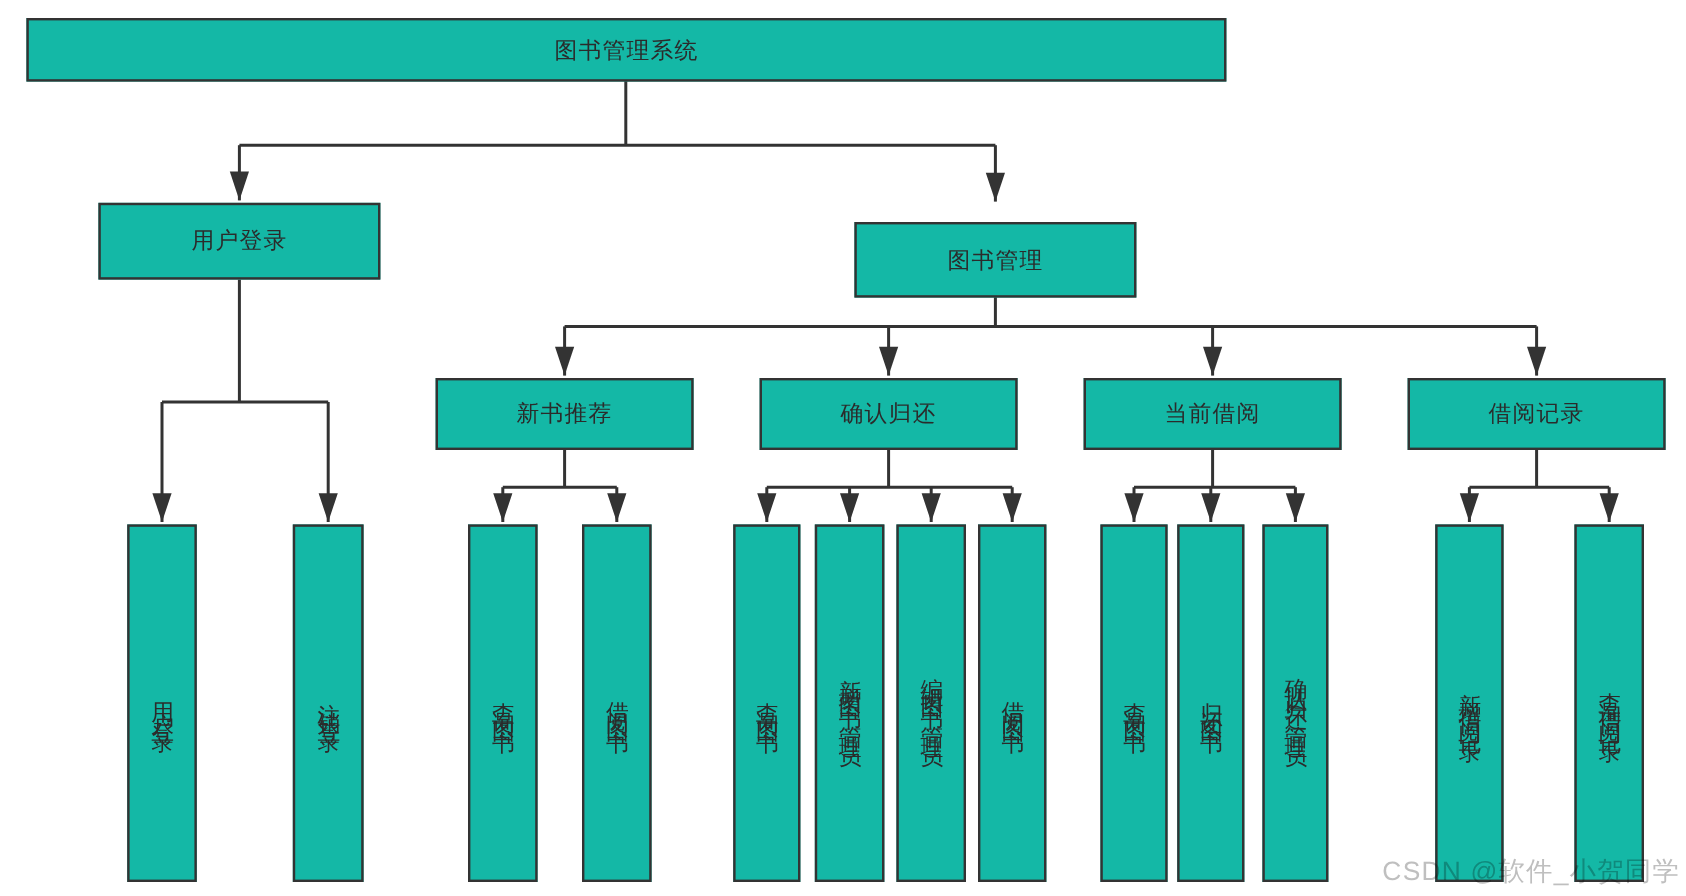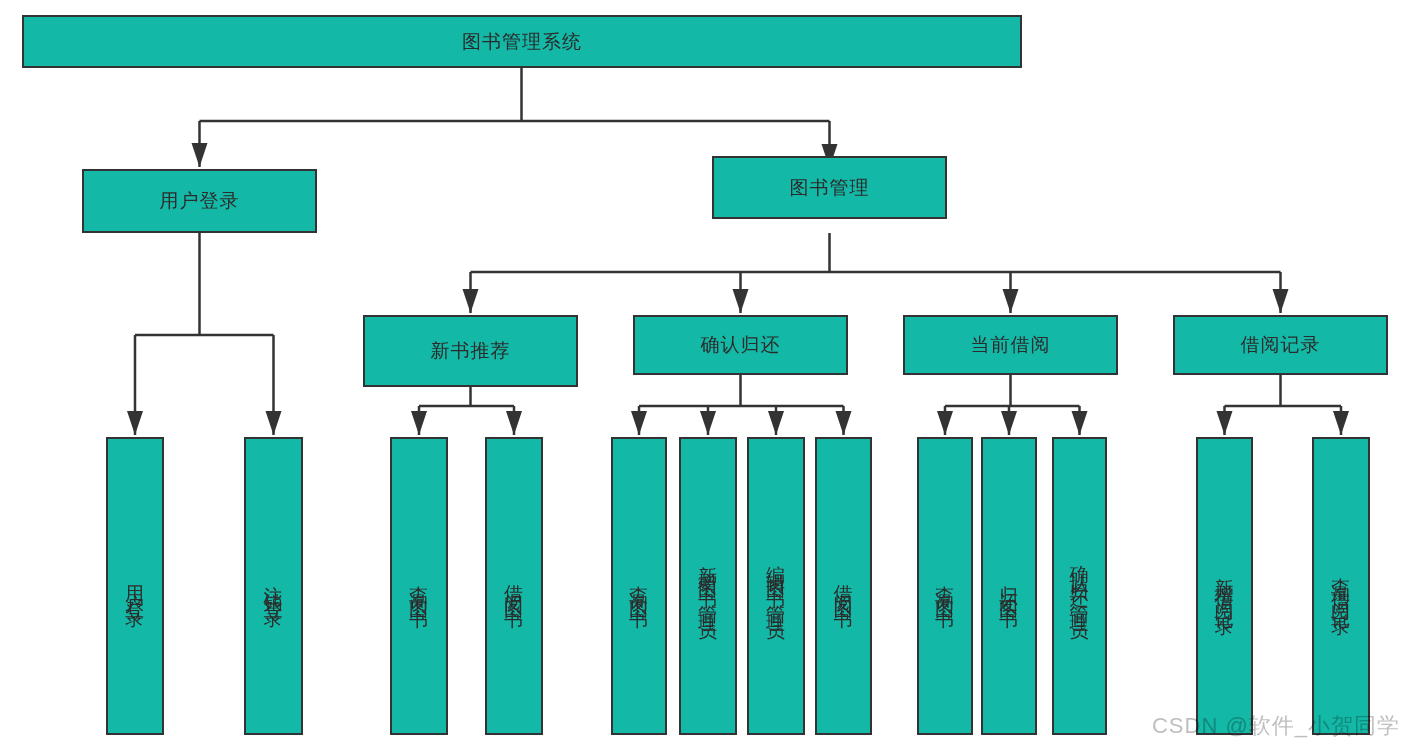--- a/index.html
+++ b/index.html
@@ -100,23 +100,23 @@
 
     <path class="wire" d="M1280.5 375 L1280.5 406"></path>
     <path class="wire" d="M1224.5 406 L1341 406"></path>
     <path class="wire" d="M1224.5 406 L1224.5 435" marker-end="url(#arrow)"></path>
     <path class="wire" d="M1341 406 L1341 435" marker-end="url(#arrow)"></path>
   </svg>
 
   <div class="node" style="left:22px; top:15px; width:1000px; height:53px;">图书管理系统</div>
 
   <div class="node" style="left:82px; top:169px; width:235px; height:64px;">用户登录</div>
-  <div class="node" style="left:712px; top:156px; width:235px; height:63px;">图书管理</div>
+  <div class="node" style="left:712px; top:185px; width:235px; height:63px;">图书管理</div>
 
-  <div class="node" style="left:363px; top:315px; width:215px; height:72px;">新书推荐</div>
+  <div class="node" style="left:363px; top:315px; width:215px; height:60px;">新书推荐</div>
   <div class="node" style="left:633px; top:315px; width:215px; height:60px;">确认归还</div>
   <div class="node" style="left:903px; top:315px; width:215px; height:60px;font-family:Liberation Mono, monospace;">当前借阅</div>
   <div class="node" style="left:1173px; top:315px; width:215px; height:60px;">借阅记录</div>
 
   <div class="node leaf" style="left:106px; top:437px; width:58px; height:298px;">用户登录</div>
   <div class="node leaf" style="left:244px; top:437px; width:59px; height:298px;">注销登录</div>
 
   <div class="node leaf" style="left:390px; top:437px; width:58px; height:298px;">查询图书</div>
   <div class="node leaf" style="left:485px; top:437px; width:58px; height:298px;">借阅图书</div>
 

